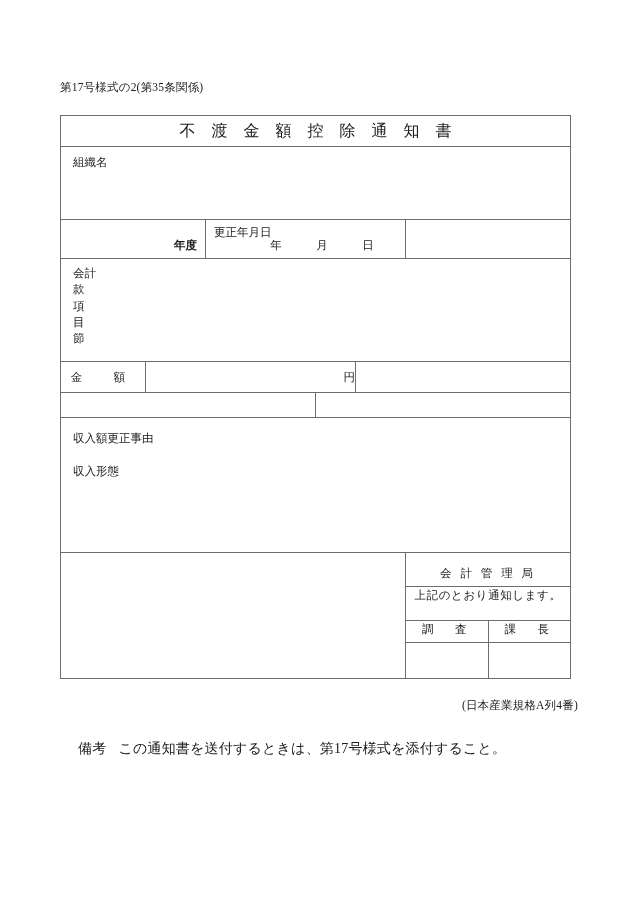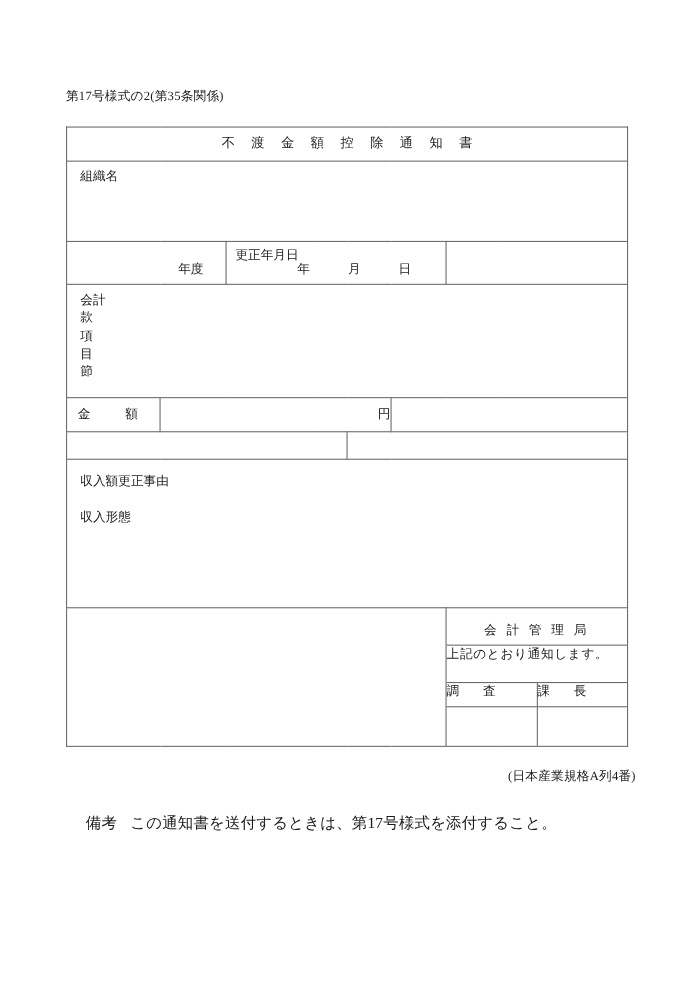--- a/index.html
+++ b/index.html
@@ -52,43 +52,43 @@
     line-height: 1.45;
   }
 
   
   .title-cell {
     text-align: center;
     height: 30px;
     vertical-align: middle !important;
   }
   .title-text {
-    font-size: 12px;
+    font-size: 16px;
     letter-spacing: 6px;
     padding-left: 6px;
   }
 
   
   .org-cell {
     height: 72px;
   }
   .org-label {
     padding: 7px 0 0 12px;
-    font-family: Liberation Mono, monospace;
   }
 
   
   .year-cell {
     height: 38px;
     position: relative;
   }
   .year-label {
     position: absolute;
-    right: 20px;
+    right: 8px;
     bottom: 4px;
+    font-weight: bold;
   }
   .date-cell {
     height: 38px;
     position: relative;
   }
   .date-title {
     padding: 4px 0 0 8px;
   }
   .date-fields {
     position: absolute;
@@ -184,23 +184,24 @@
     vertical-align: middle;
     letter-spacing: 3px;
     padding-left: 3px;
   }
   .approval-note {
     height: 33px;
     vertical-align: top;
     padding: 2px 3px 0 4px;
     line-height: 1.35;
     letter-spacing: 0.6px;
+    text-align: center;
   }
   .approval-col {
-    text-align: left;
+    text-align: center;
     height: 21px;
     vertical-align: middle;
     letter-spacing: 5px;
     padding-left: 5px;
   }
   .approval-sign {
     height: 35px;
     border-bottom: 0 !important;
   }
 

